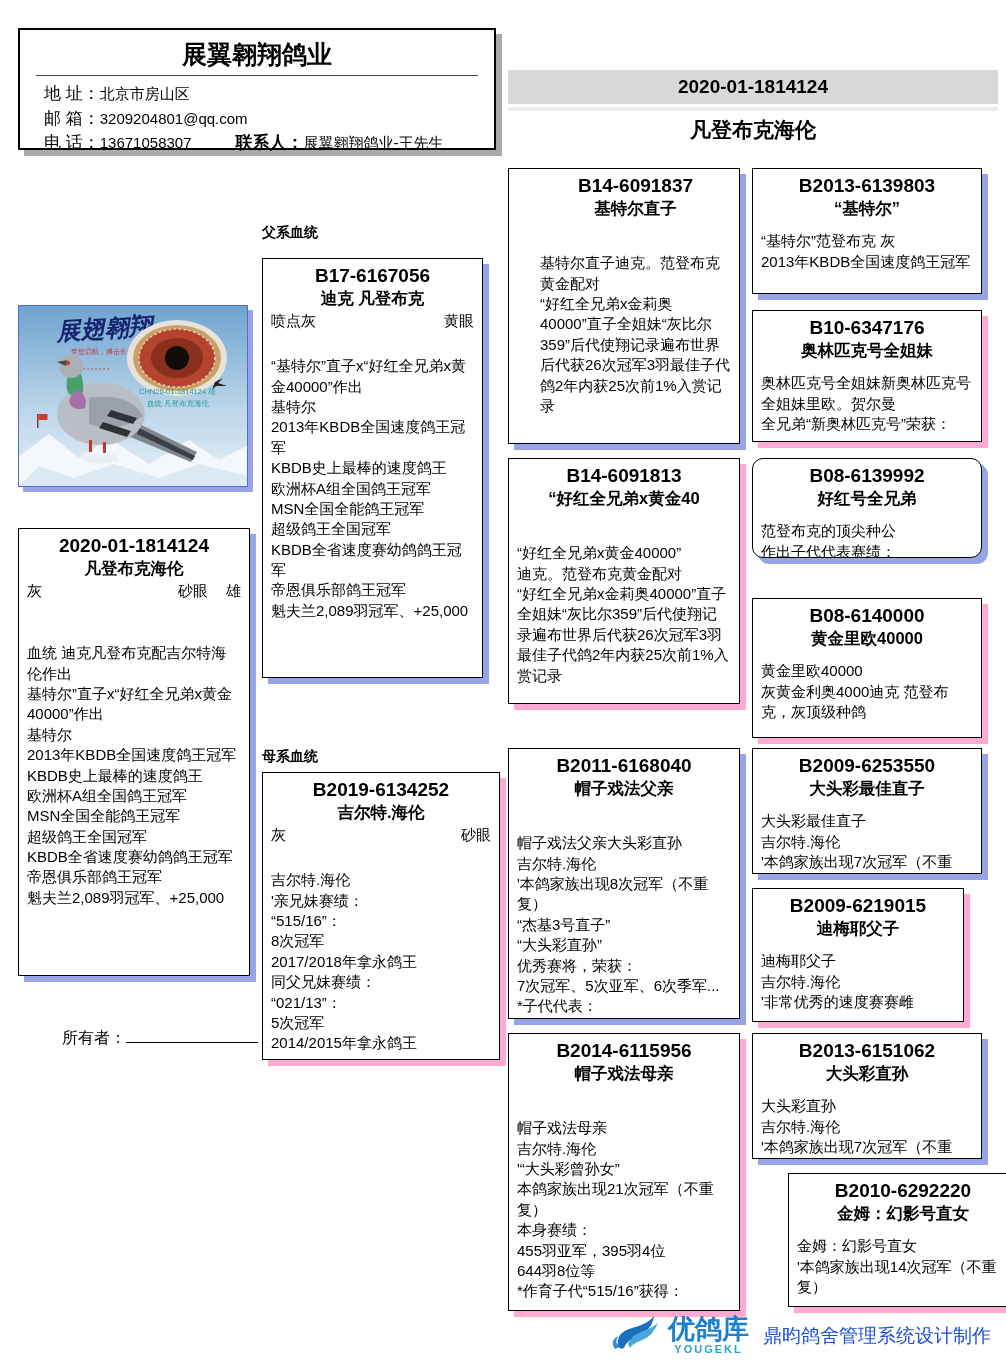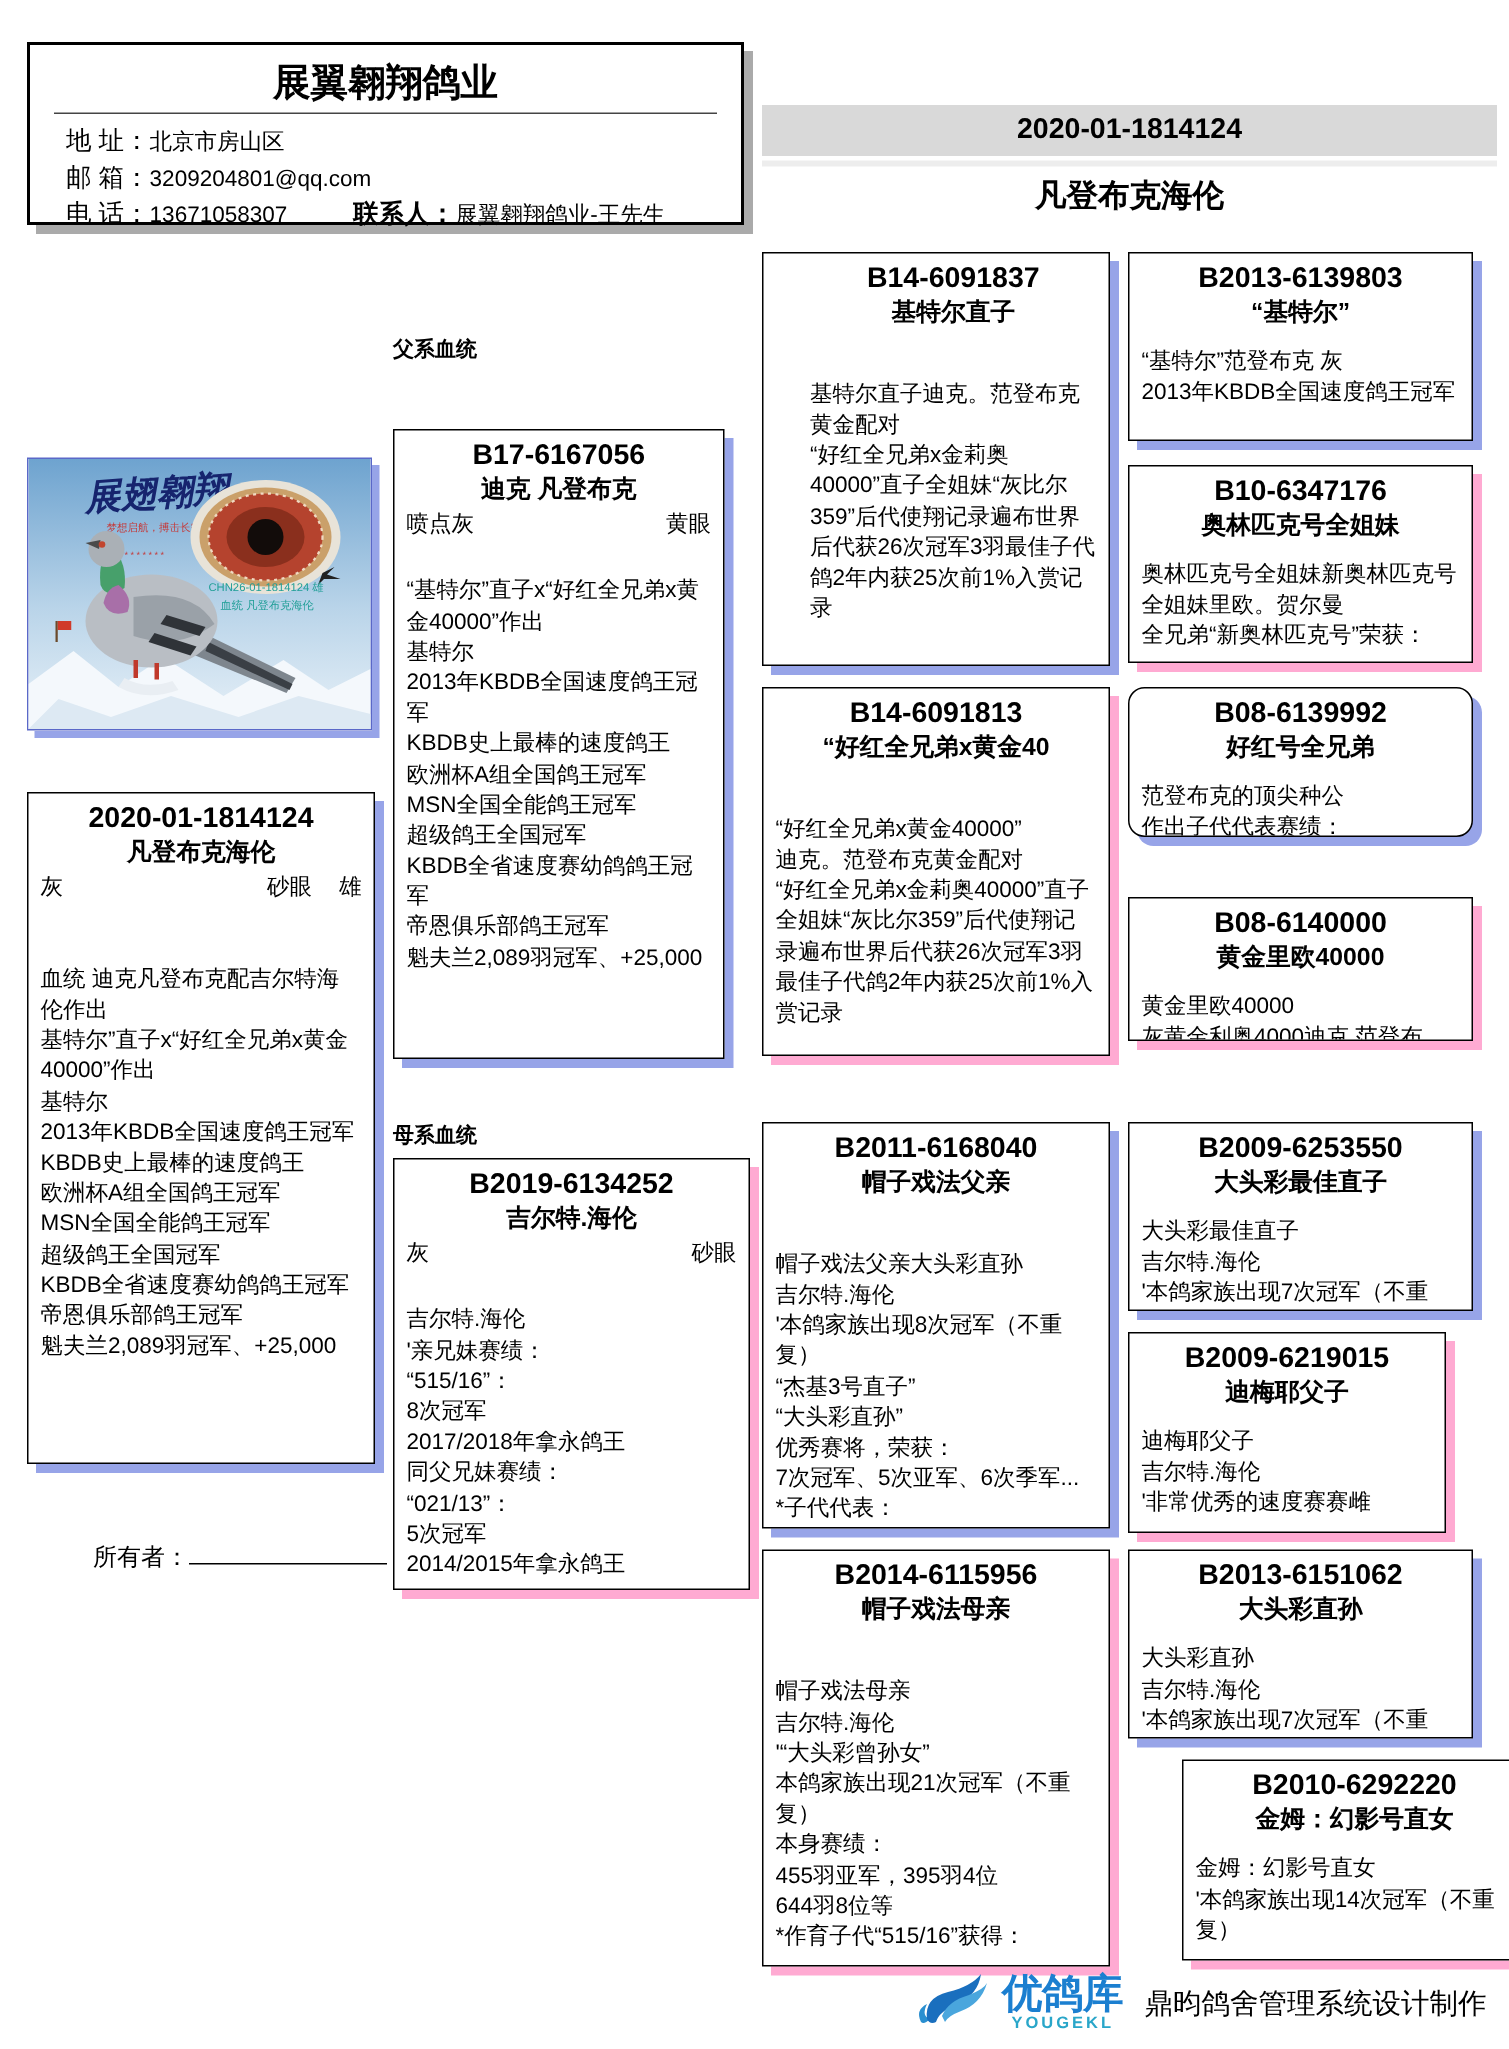--- a/index.html
+++ b/index.html
@@ -46,21 +46,21 @@
 
   
   .owner{position:absolute;left:62px;top:1028px;font-size:16px;}
   .owner .line{display:inline-block;width:132px;border-bottom:1.5px solid #000;height:14px;}
 
   
   .footer{position:absolute;left:608px;top:1314px;display:flex;align-items:center;}
   .brand{margin-left:8px;text-align:center;}
   .brand .zh{color:var(--brandblue);font-weight:bold;font-size:27px;line-height:1;}
   .brand .en{color:var(--brandteal);font-weight:bold;font-size:11px;letter-spacing:2px;line-height:1.1;}
-  .credit{margin-left:14px;color:#000000;font-size:19px;}
+  .credit{margin-left:14px;color:#1d4ed8;font-size:19px;}
 </style>
 </head>
 <body>
 
 <div class="page">
 
   <div class="company-card">
     <h1>展翼翱翔鸽业</h1>
     <div class="rule"></div>
     <div class="company-info">
@@ -152,21 +152,21 @@
 魁夫兰2,089羽冠军、+25,000</div>
   </div>
 
   <div class="owner">
     <span>所有者：</span><span class="line"></span>
   </div>
 
   <div class="lineage-label" style="left:262px;top:224px;">父系血统</div>
   <div class="lineage-label" style="left:262px;top:748px;">母系血统</div>
 
-  <div class="pbox shadow-m" style="left:262px;top:258px;width:221px;height:420px;margin-top:28px;">
+  <div class="pbox shadow-m" style="left:262px;top:258px;width:221px;height:420px;">
     <div class="ring">B17-6167056</div>
     <div class="pname">迪克 凡登布克</div>
     <div class="traits">
       <span>喷点灰</span>
       <span>黄眼</span>
     </div>
     <div class="body gap-parent">“基特尔”直子x“好红全兄弟x黄金40000”作出
 基特尔
 2013年KBDB全国速度鸽王冠军
 KBDB史上最棒的速度鸽王
@@ -246,21 +246,21 @@
     <div class="body gap-ggp">奥林匹克号全姐妹新奥林匹克号全姐妹里欧。贺尔曼
 全兄弟“新奥林匹克号”荣获：</div>
   </div>
   <div class="pbox shadow-m" style="left:752px;top:458px;width:230px;height:100px;border-radius:11px;">
     <div class="ring">B08-6139992</div>
     <div class="pname">好红号全兄弟</div>
     <div class="body gap-ggp">范登布克的顶尖种公
 作出子代代表赛绩：
 1.【双鸽王】：</div>
   </div>
-  <div class="pbox shadow-f" style="left:752px;top:598px;width:230px;height:96px;">
+  <div class="pbox shadow-f" style="left:752px;top:598px;width:230px;height:140px;">
     <div class="ring">B08-6140000</div>
     <div class="pname">黄金里欧40000</div>
     <div class="body gap-ggp">黄金里欧40000
 灰黄金利奥4000迪克 范登布克，灰顶级种鸽</div>
   </div>
   <div class="pbox shadow-m" style="left:752px;top:748px;width:230px;height:126px;">
     <div class="ring">B2009-6253550</div>
     <div class="pname">大头彩最佳直子</div>
     <div class="body gap-ggp">大头彩最佳直子
 吉尔特.海伦

